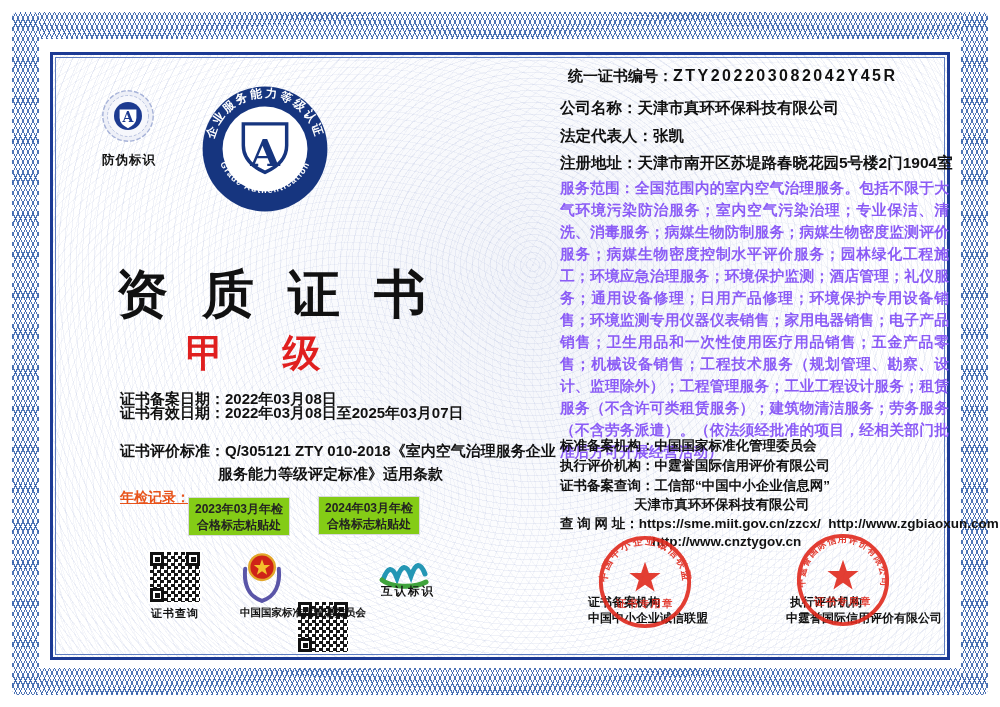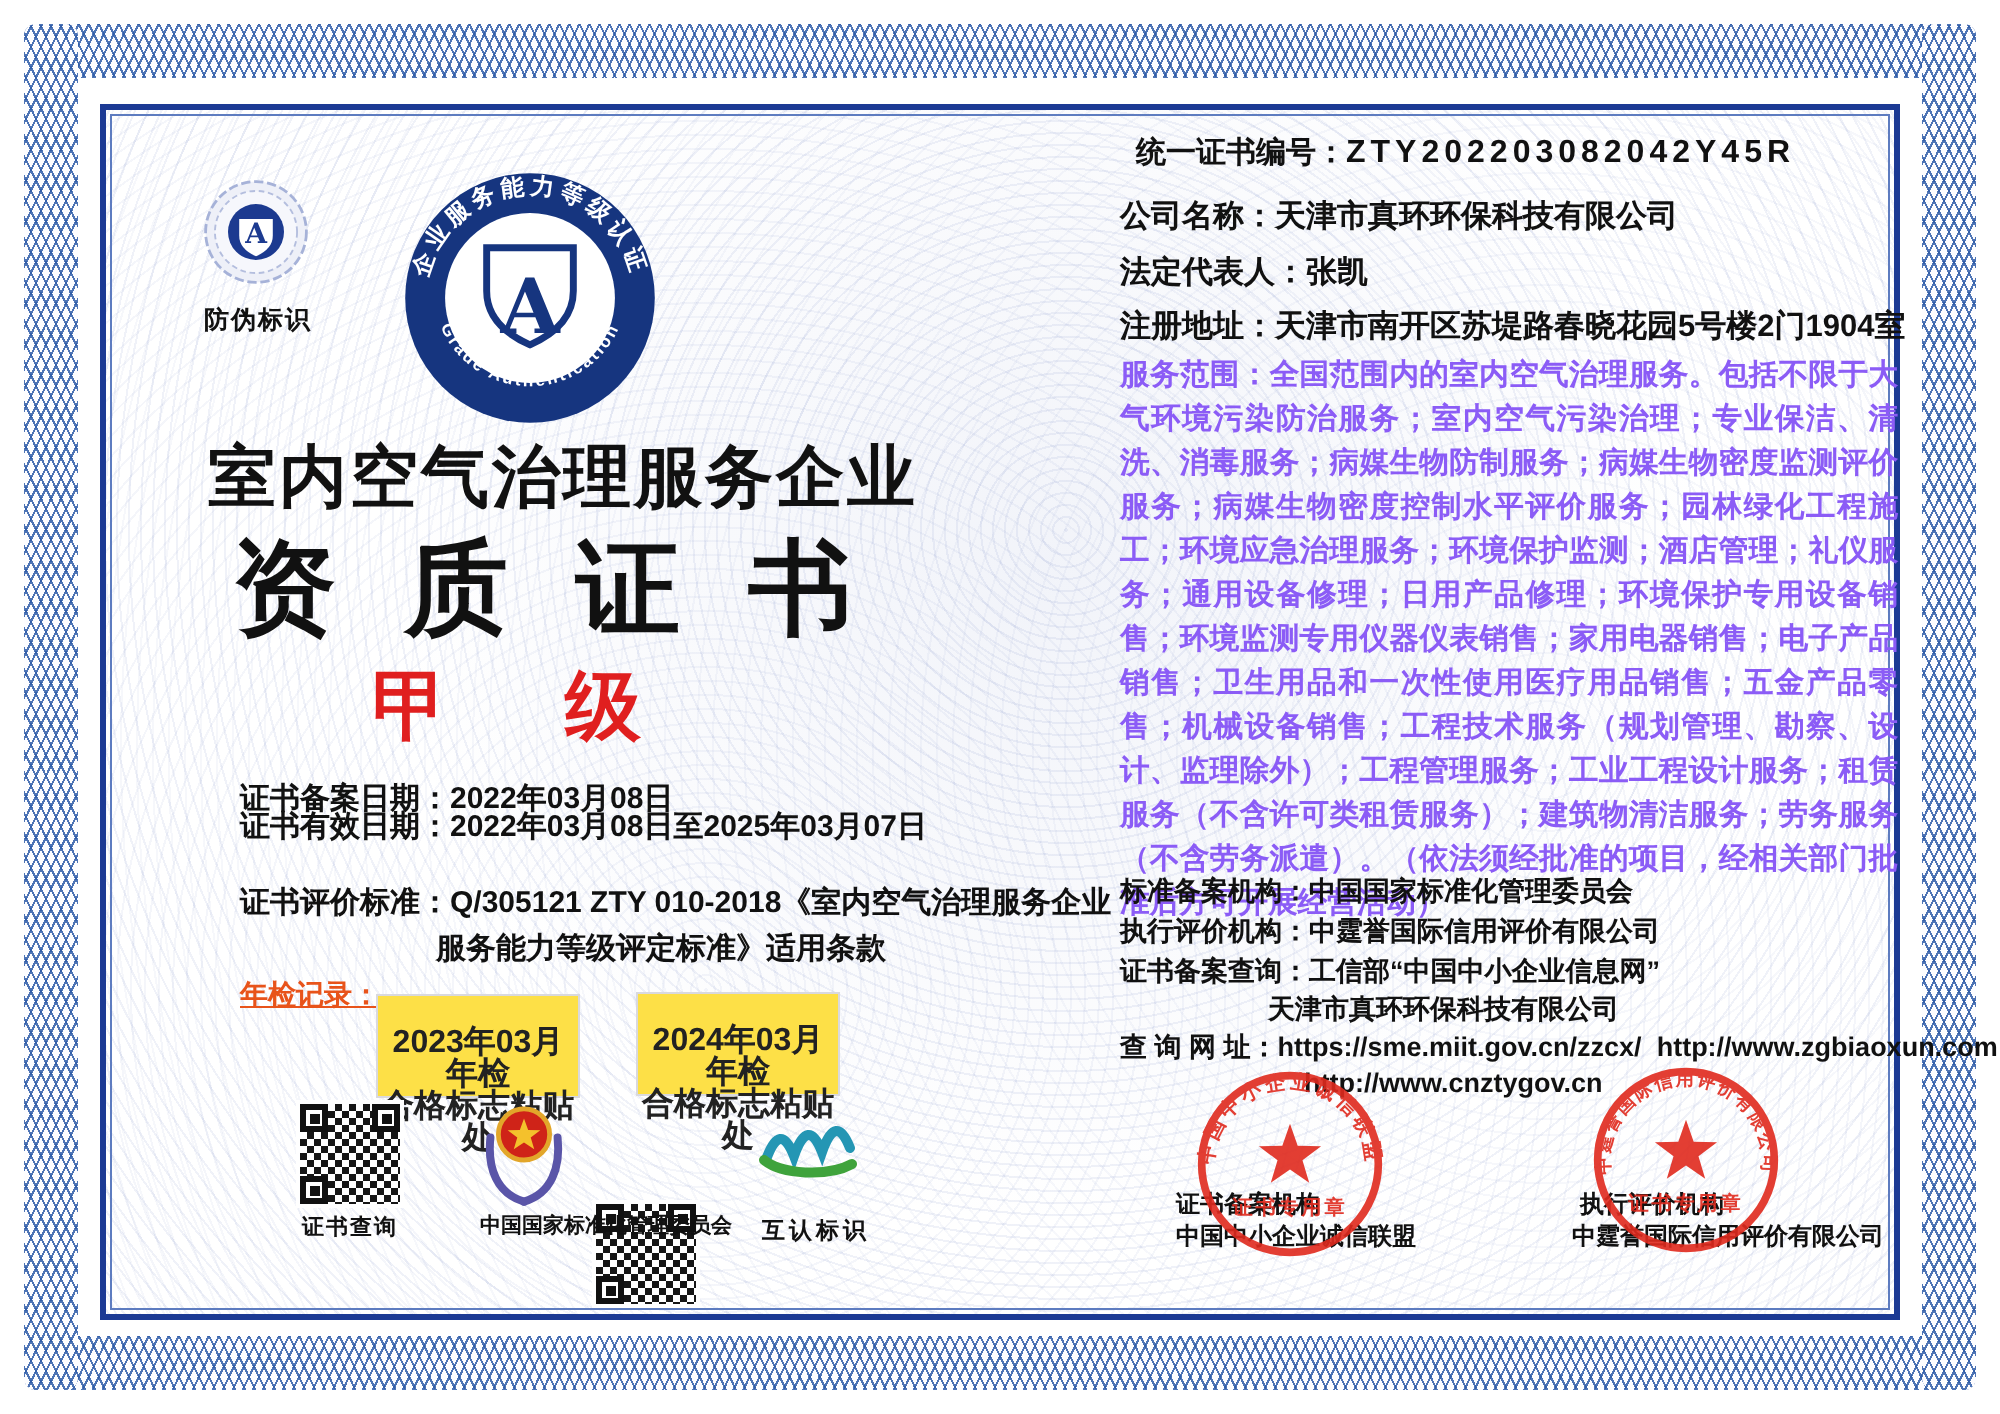--- a/index.html
+++ b/index.html
@@ -34,22 +34,22 @@
   .crow .v{font-weight:600;}
   .scope{width:389px;font-size:14.8px;font-weight:600;line-height:22px;
          text-align:justify;text-justify:inter-ideograph;color:#8b5cf6;}
   .scope b{font-weight:800;}
   .agrow{font-size:13.5px;font-weight:700;white-space:nowrap;}
   .title1{font-size:34px;font-weight:900;letter-spacing:1.5px;white-space:nowrap;}
   .title2{font-size:52px;font-weight:900;letter-spacing:34px;white-space:nowrap;}
   .grade{font-size:38px;font-weight:800;letter-spacing:24px;color:#e01f1f;white-space:nowrap;}
   .drow{font-size:15px;font-weight:700;white-space:nowrap;}
   .annual-label{font-size:14px;font-weight:800;color:#e8531a;white-space:nowrap;}
-  .insp-box{width:100px;height:34px;background:#fde047;border:1px solid #d9d9de;
-            font-size:16px;font-weight:700;line-height:16px;text-align:center;padding-top:16px;color:#222;}
+  .insp-box{width:100px;height:34px;background:#84cc16;border:1px solid #d9d9de;
+            font-size:12px;font-weight:700;line-height:16px;text-align:center;padding-top:3px;color:#222;}
   .mark-label{font-size:11px;font-weight:700;letter-spacing:1px;white-space:nowrap;}
   .seal-caption{font-size:12px;font-weight:700;white-space:nowrap;z-index:2;}
 
   
   .qr{width:50px;height:50px;background-color:#fff;position:relative;
       background-image:repeating-conic-gradient(#161616 0% 25%, #fff 0% 50%);
       background-size:7px 7px;outline:2px solid #fff;}
   .qr .f{position:absolute;width:14px;height:14px;border:3px solid #111;background:#fff;box-sizing:border-box;}
   .qr .f::after{content:"";position:absolute;inset:1.5px;background:#111;}
   .qr .f.tl{left:0;top:0;} .qr .f.tr{right:0;top:0;} .qr .f.bl{left:0;bottom:0;}
@@ -90,21 +90,20 @@
     <text fill="#fff" font-size="13.5" font-weight="bold" letter-spacing="3">
       <textPath href="#arcTop" startOffset="50%" text-anchor="middle">企业服务能力等级认证</textPath>
     </text>
     <text fill="#fff" font-size="10" font-weight="bold" letter-spacing="1.5">
       <textPath href="#arcBot" startOffset="50%" text-anchor="middle">Grade Authentication</textPath>
     </text>
     <path d="M 50,46 h 50 v 25 q 0,20 -25,31 q -25,-11 -25,-31 z" fill="#fff" stroke="#16357f" stroke-width="4"></path>
     <text x="75" y="95" text-anchor="middle" font-family="DejaVu Serif,serif" font-weight="bold" font-size="44" fill="#16357f">A</text>
   </svg>
 
-  <div class="abs title1" style="left:104px;top:216px;">室内空气治理服务企业</div>
   <div class="abs title2" style="left:116px;top:260px;">资质证书</div>
   <div class="abs grade" style="left:186px;top:328px;">甲 级</div>
 
   <div class="abs drow" style="left:120px;top:390px;">
     <span>证书备案日期：</span><span>2022年03月08日</span>
   </div>
   <div class="abs drow" style="left:120px;top:404px;">
     <span>证书有效日期：</span><span>2022年03月08日至2025年03月07日</span>
   </div>
   <div class="abs drow" style="left:120px;top:442px;">
@@ -139,21 +138,21 @@
     <div class="f tl"></div>
     <div class="f tr"></div>
     <div class="f bl"></div>
   </div>
   <div class="abs mark-label" style="left:240px;top:606px;font-size:10.5px;letter-spacing:0;">中国国家标准化管理委员会</div>
 
   <svg class="abs" style="left:376px;top:554px;" width="56" height="42" viewBox="0 0 56 42">
     <path d="M7,26 q7,-20 14,-2 q7,-20 14,-2 q7,-20 14,-2" stroke="#2496b4" stroke-width="5" fill="none" stroke-linecap="round"></path>
     <path d="M6,26 a 26,11 0 0 0 44,2" stroke="#3fa33c" stroke-width="5" fill="none" stroke-linecap="round"></path>
   </svg>
-  <div class="abs mark-label" style="left:381px;top:608px;font-size:11.5px;letter-spacing:2px;">互认标识</div>
+  <div class="abs mark-label" style="left:381px;top:584px;font-size:11.5px;letter-spacing:2px;">互认标识</div>
 
   <div class="abs certno" style="left:568px;top:67px;">
     <span>统一证书编号：</span><span class="num">ZTY202203082042Y45R</span>
   </div>
 
   <div class="abs crow" style="left:560px;top:98px;">
     <span>公司名称：</span><span class="v">天津市真环环保科技有限公司</span>
   </div>
   <div class="abs crow" style="left:560px;top:126px;">
     <span>法定代表人：</span><span class="v">张凯</span>

